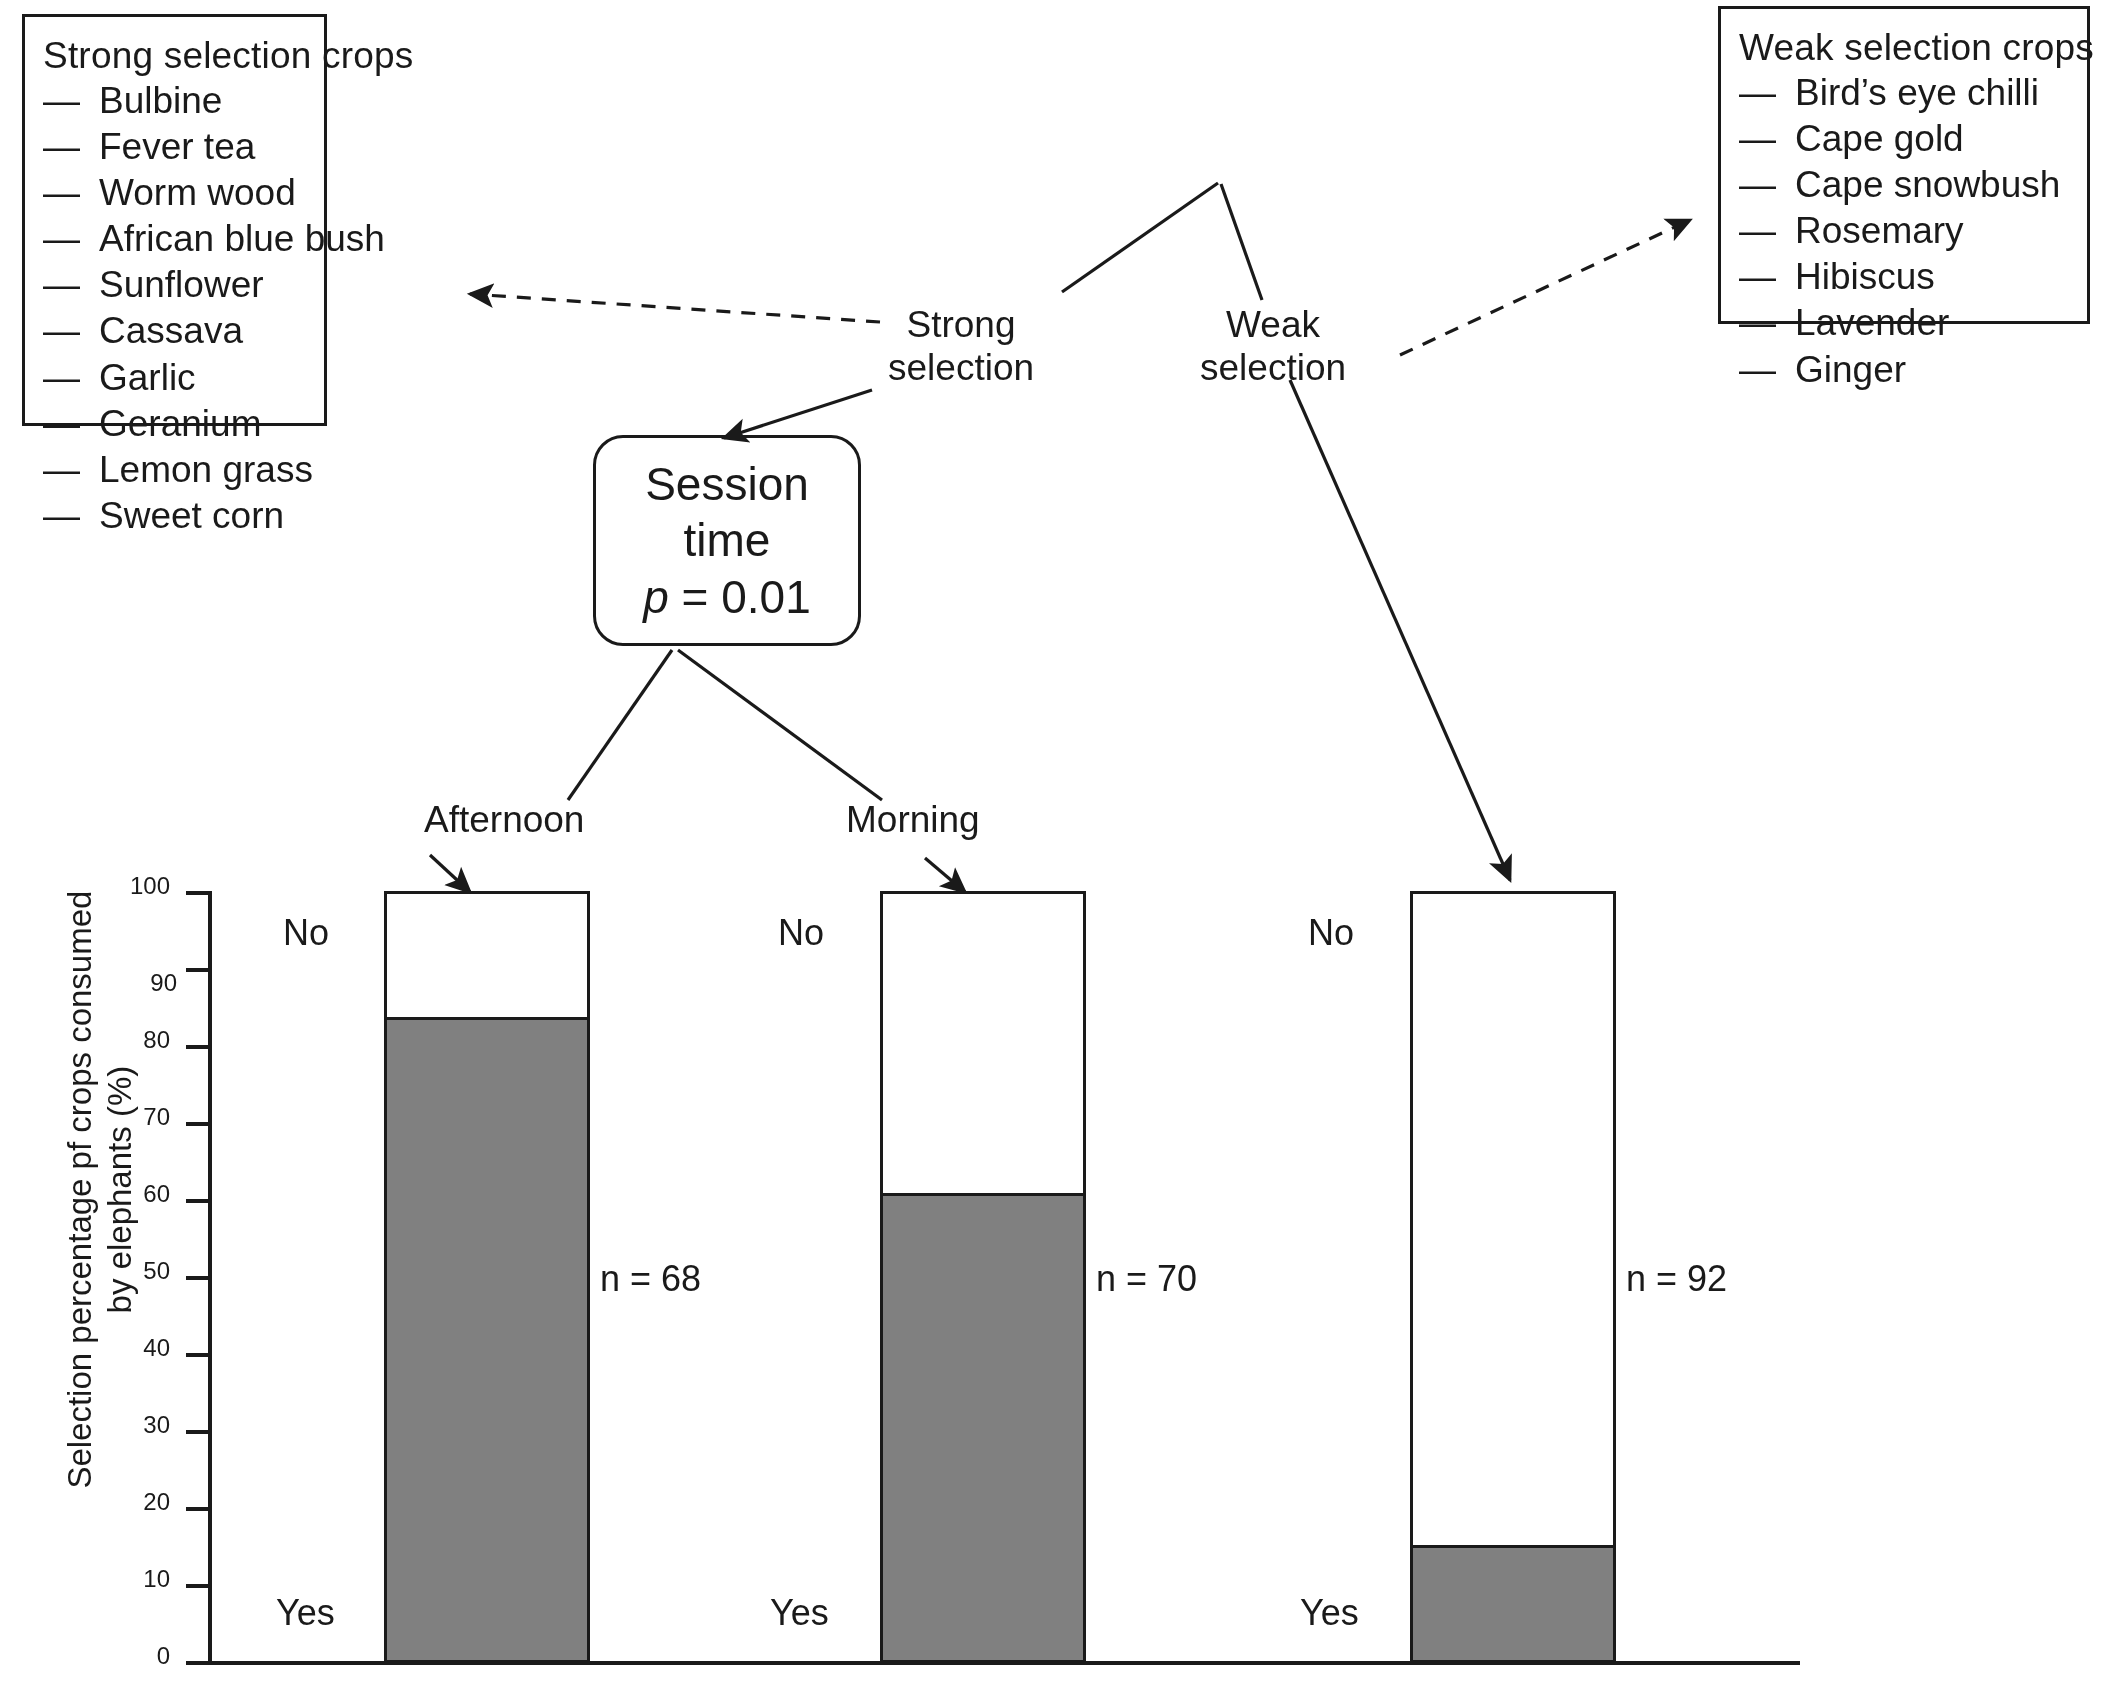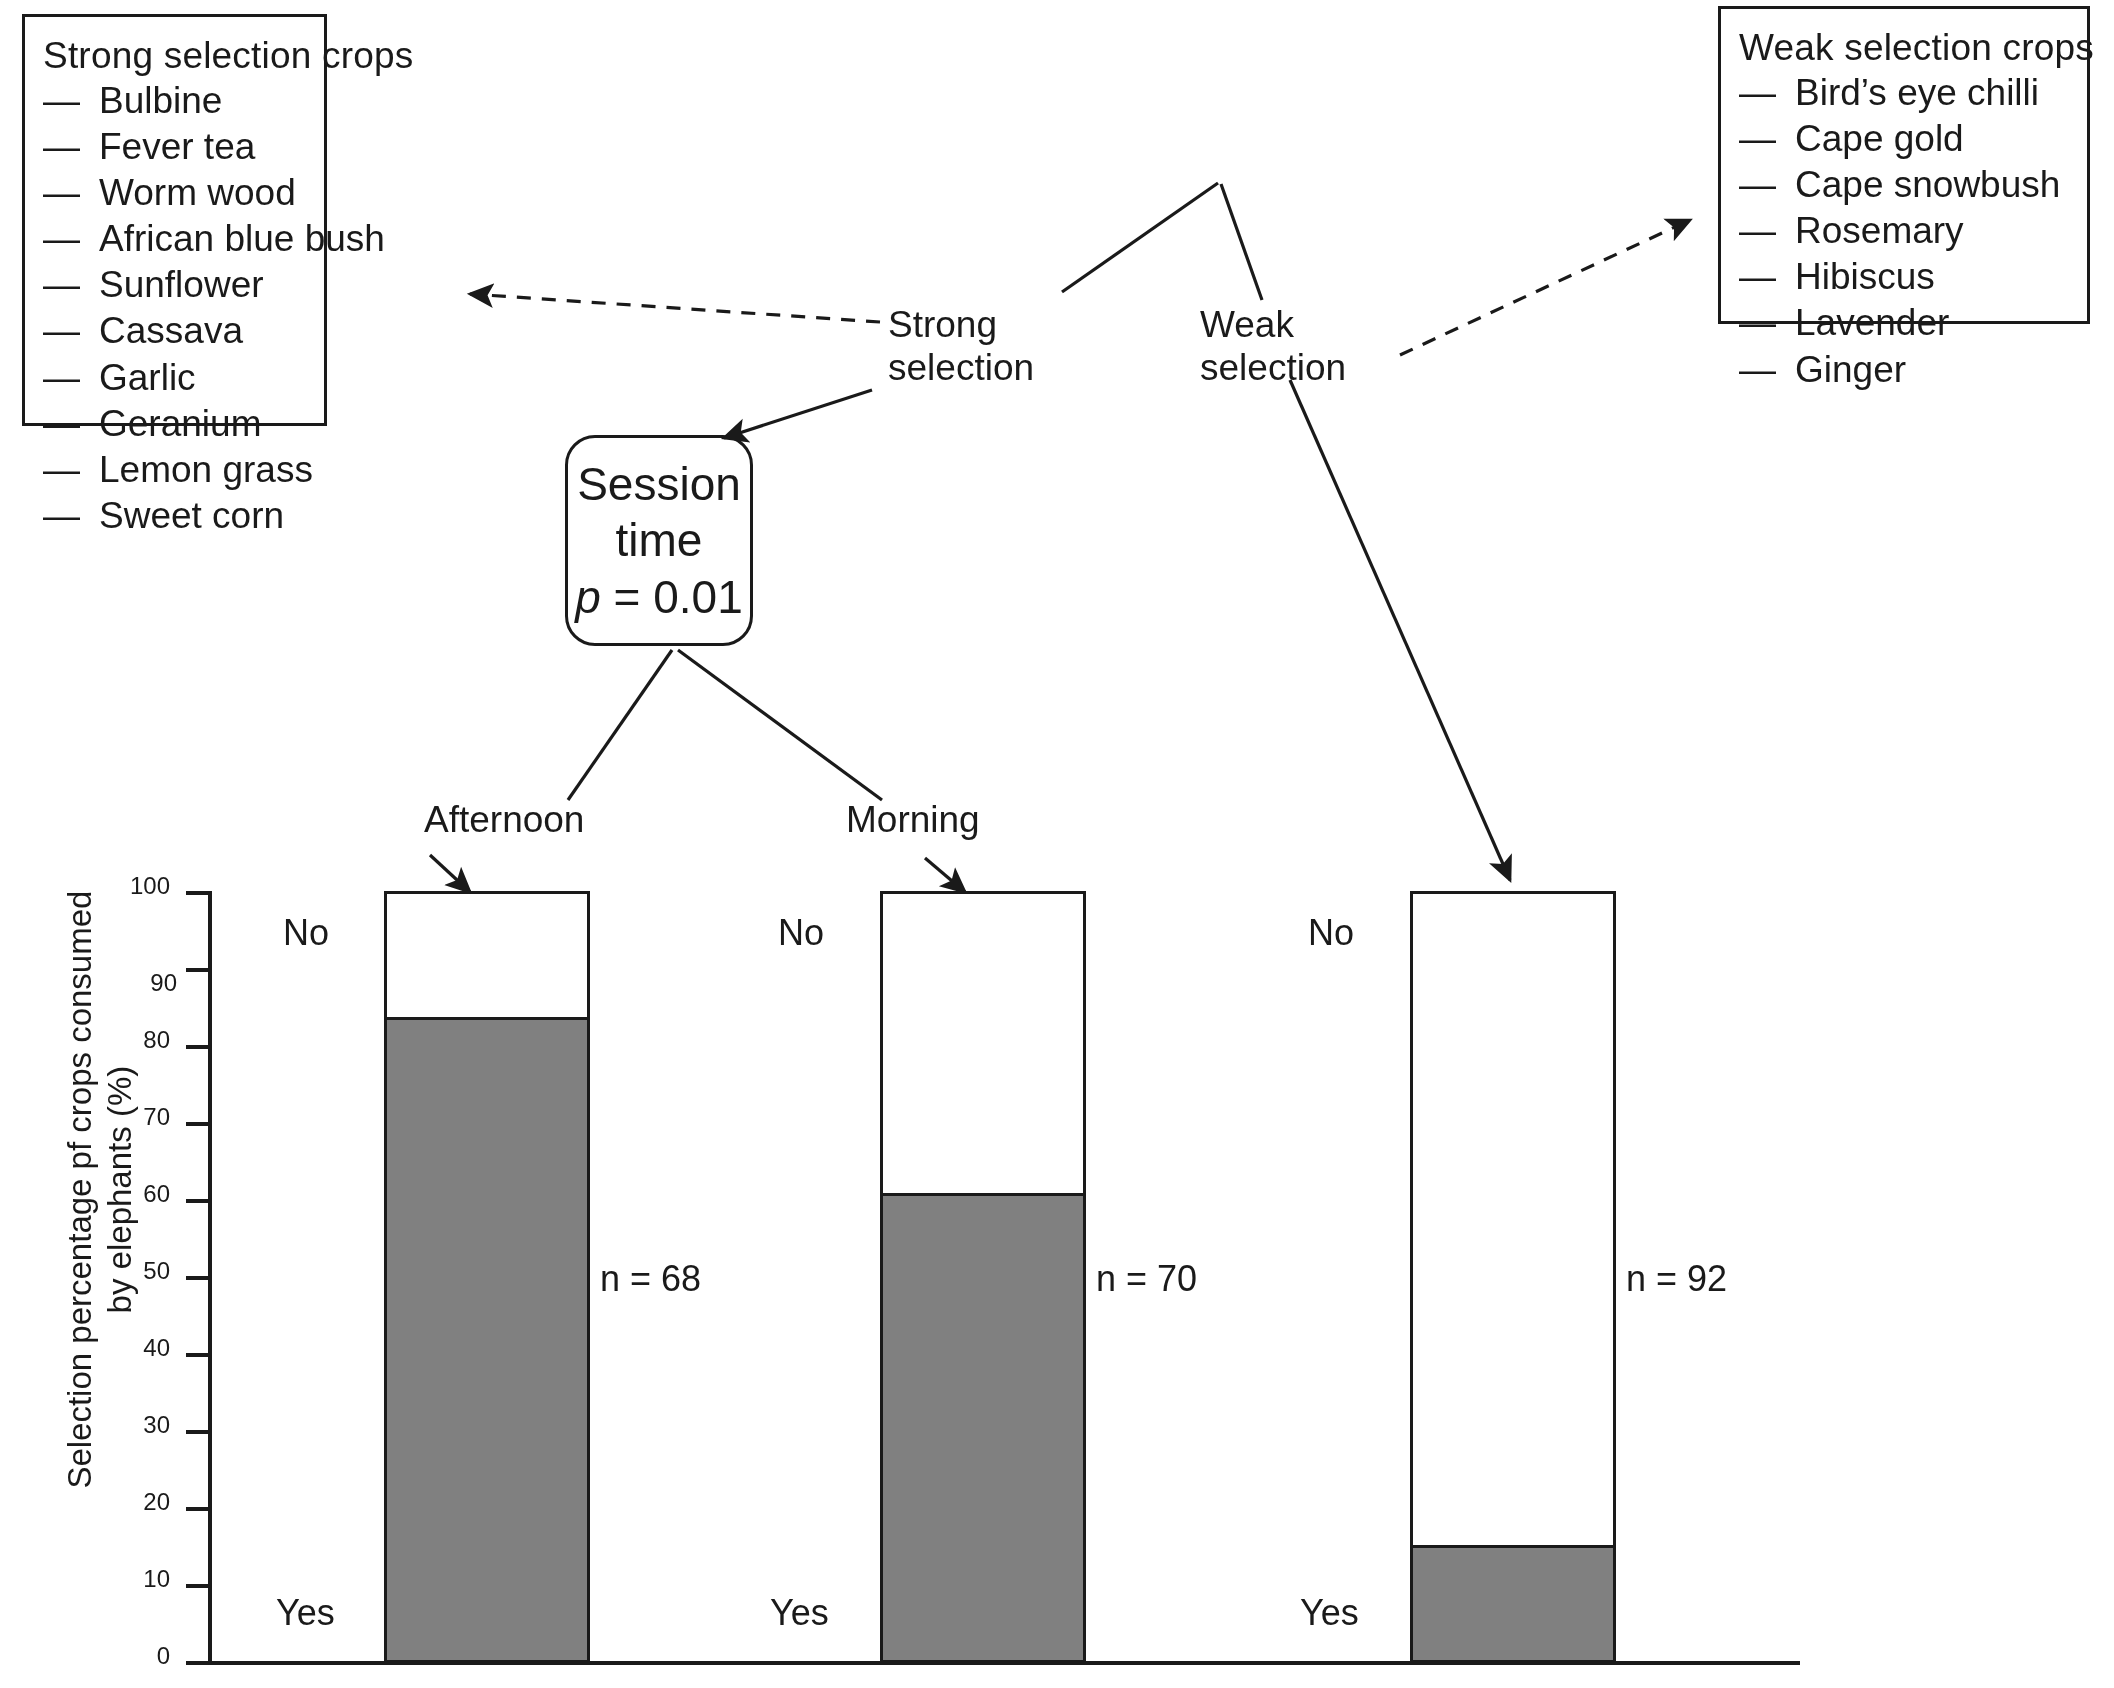--- a/index.html
+++ b/index.html
@@ -63,28 +63,28 @@
     justify-content:center;
     text-align:center;
   }
   .node .nline{
     font-size:46px;
     line-height:1.22;
     white-space:nowrap;
   }
   .node .nline .ital{font-style:italic;}
   #node-croptype{left:1093px;top:16px;width:271px;height:166px;}
-  #node-session{left:565px;top:435px;width:188px;height:211px;}
+  #node-session{left:593px;top:435px;width:268px;height:211px;}
 
   
   .edge-label{
     position:absolute;
     font-size:37px;
     line-height:1.17;
-    text-align:left;
+    text-align:center;
     white-space:nowrap;
   }
   #lbl-strong{left:888px;top:303px;}
   #lbl-weak{left:1200px;top:303px;}
   #lbl-afternoon{left:424px;top:798px;}
   #lbl-morning{left:846px;top:798px;}
 
   
   #wires{position:absolute;left:0;top:0;width:2114px;height:1688px;pointer-events:none;}
 

